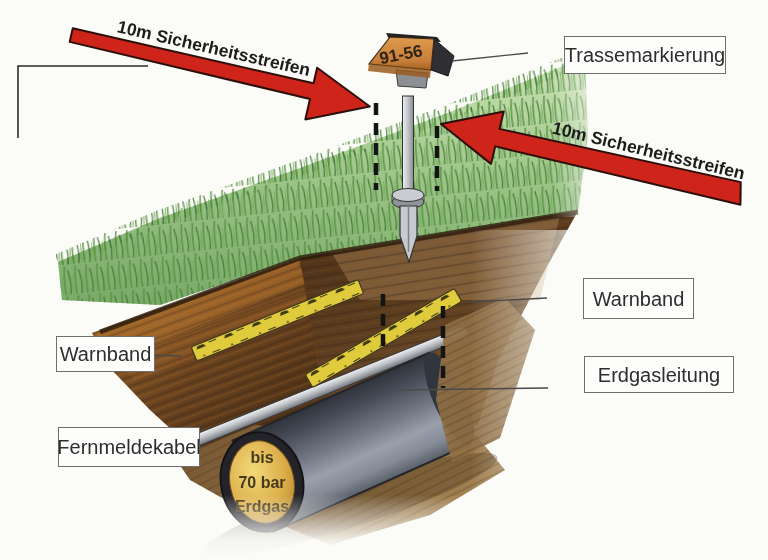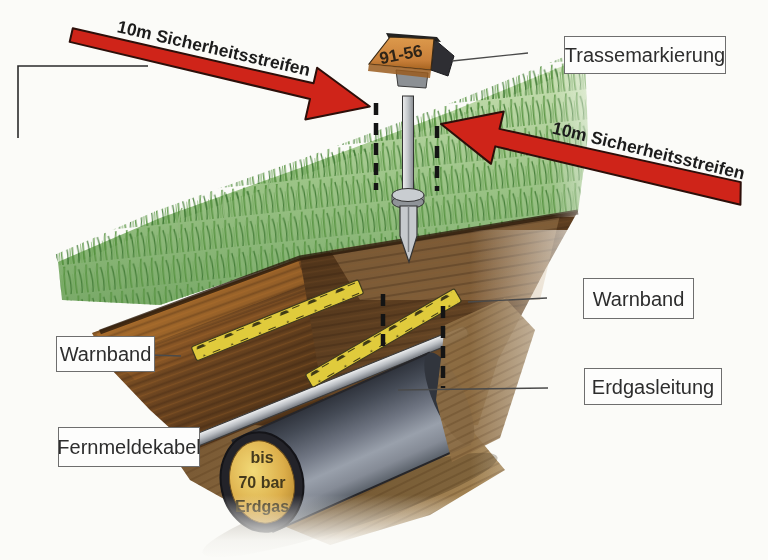--- a/index.html
+++ b/index.html
@@ -210,16 +210,16 @@
   <g stroke="#4a4a4a" stroke-width="1.4">
     <line x1="452" y1="61" x2="528" y2="53"></line>
     <line x1="468" y1="302" x2="547" y2="298"></line>
     <line x1="398" y1="390" x2="548" y2="388"></line>
     <line x1="119" y1="354" x2="181" y2="356"></line>
   </g>
 </svg>
 
   <div class="label-box" style="left:528px;top:36px;width:162px;height:38px;">Trassemarkierung</div>
   <div class="label-box" style="left:547px;top:278px;width:111px;height:41px;">Warnband</div>
-  <div class="label-box" style="left:548px;top:368px;width:138px;height:37px;">Erdgasleitung</div>
+  <div class="label-box" style="left:548px;top:356px;width:150px;height:37px;">Erdgasleitung</div>
   <div class="label-box" style="left:20px;top:336px;width:99px;height:36px;">Warnband</div>
   <div class="label-box" style="left:22px;top:427px;width:142px;height:40px;">Fernmeldekabel</div>
 </div>
 
 </body></html>

